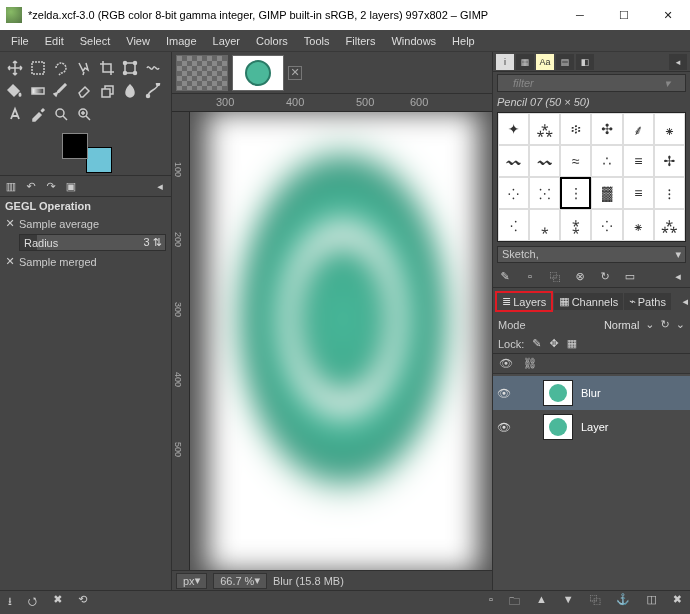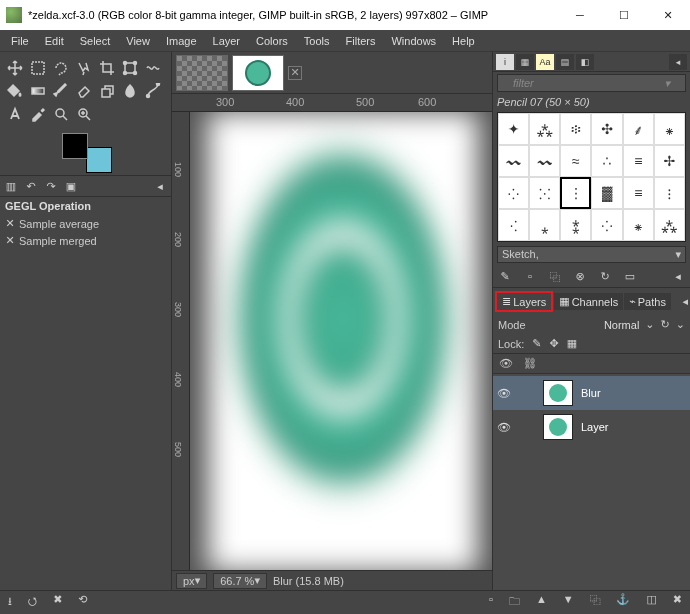--- a/index.html
+++ b/index.html
@@ -222,38 +222,46 @@
       <div class="sq">▣</div>
       <div style="flex:1"></div>
       <div class="sq">◂</div>
     </div>
     <div class="opttitle">GEGL Operation</div>
     <div class="optrow">
       <div class="x">✕</div>
       <div>Sample average</div>
     </div>
     <div class="optrow">
+      <div style="width:10px"></div>
+      <div class="slider">
+        <div class="fill" style="width:12%"></div>
+        <span>Radius</span>
+        <span class="val"><span>3</span> ⇅</span>
+      </div>
+    </div>
+    <div class="optrow">
       <div class="x">✕</div>
       <div>Sample merged</div>
     </div>
   </div>
 
   <div class="center">
     <div class="thumbs">
       <div class="thumb a"></div>
       <div class="thumb b">
           <div></div>
         </div>
       <div class="closebox">✕</div>
     </div>
     <div class="rulers-h">
       <span style="left:44px">300</span>
       <span style="left:114px">400</span>
       <span style="left:184px">500</span>
-      <span style="left:246px">600</span>
+      <span style="left:238px">600</span>
     </div>
     <div class="canvaswrap">
       <div class="rulerv">
         <span style="top:50px">100</span>
         <span style="top:120px">200</span>
         <span style="top:190px">300</span>
         <span style="top:260px">400</span>
         <span style="top:330px">500</span>
       </div>
       <div class="canvas">

